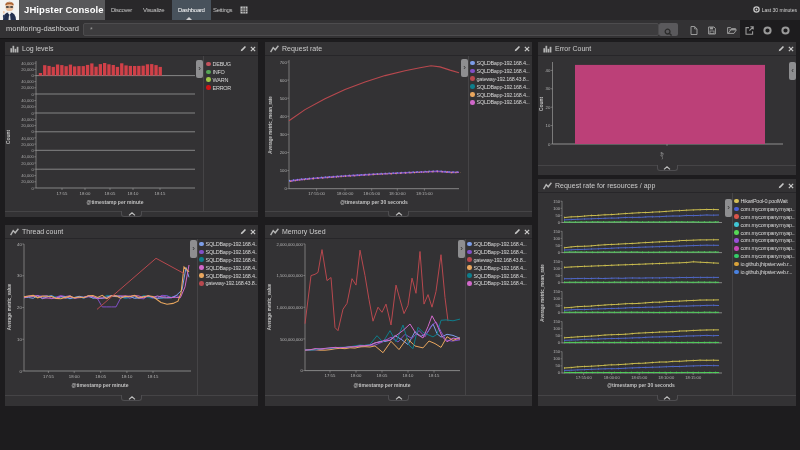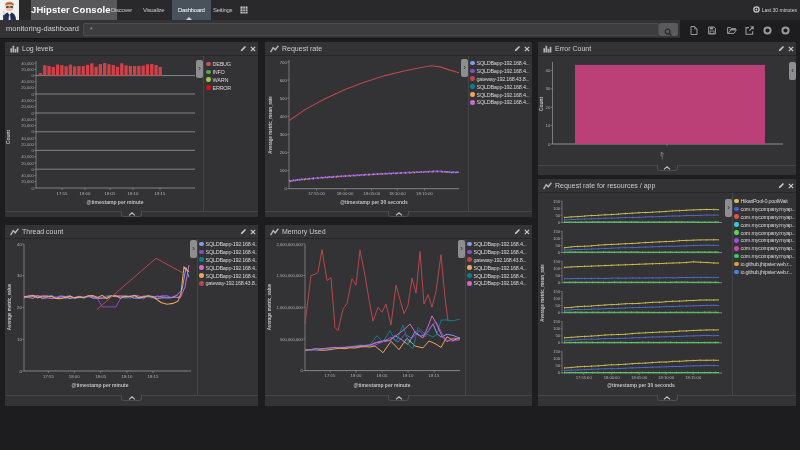--- a/index.html
+++ b/index.html
@@ -1,24 +1,24 @@
 <!DOCTYPE html>
 <html><head><meta charset="utf-8"><style>
 * { margin:0; padding:0; box-sizing:border-box; }
 html,body { width:800px; height:450px; background:#1d1c1e; font-family:"Liberation Sans",sans-serif; overflow:hidden; }
 #page { position:relative; width:800px; height:450px; }
 .nav { position:absolute; left:0; top:0; width:800px; height:20px; background:#29282a; }
 .logo { position:absolute; left:0; top:0; }
-.brand { position:absolute; left:19px; top:0; width:86px; height:20px; background:#58585a; color:#fff; font-size:9.5px; font-weight:bold; line-height:20px; letter-spacing:0.1px; white-space:nowrap;margin-left:12px; }
+.brand { position:absolute; left:19px; top:0; width:86px; height:20px; background:#58585a; color:#fff; font-size:9.5px; font-weight:bold; line-height:20px; padding-left:5px; letter-spacing:0.1px; white-space:nowrap; }
 .nl { position:absolute; top:0; height:20px; line-height:20px; font-size:6px; letter-spacing:-0.3px; color:#c8c8c8; }
 .nl.act { background:#48525c; color:#fff; padding:0 6px; }
 .caret { position:absolute; top:17px; width:0; height:0; border-left:3px solid transparent; border-right:3px solid transparent; border-bottom:3px solid #cfcfd1; }
 .grid-ic { position:absolute; top:6px; } .grid-ic svg { display:block; }
 .lastm { position:absolute; right:3px; top:0; height:20px; line-height:20px; font-size:5px; color:#d4d4d4; }
-.tbar { position:absolute; left:0; top:20px; width:680px; height:18.5px; background:#333234; border-bottom:1px solid #151415; }
+.tbar { position:absolute; left:0; top:20px; width:740px; height:18.5px; background:#333234; border-bottom:1px solid #151415; }
 .mdash { position:absolute; left:6px; top:0; height:18px; line-height:18px; font-size:7.5px; color:#d0d0d0; }
 .qin { position:absolute; left:83px; top:2.5px; width:576px; height:13.5px; background:#3d3c3e; border:1px solid #4d4c4e; border-radius:2px; color:#999; font-size:7px; line-height:12px; padding-left:6px; }
 .qbtn { position:absolute; left:659px; top:2.5px; width:19px; height:13.5px; background:#5a595c; border-radius:2px; text-align:center; }
 .tic { position:absolute; top:6px; } .tic svg { display:block; }
 .panel { position:absolute; background:#333234; }
 .cs { position:absolute; left:0; top:0; }
 .ph { position:absolute; left:0; top:0; right:0; height:14px; display:flex; align-items:center; padding:0 2px 0 5px; gap:3px; border-bottom:1px solid #272629; background:#333234; }
 .phi { display:flex; }
 .pht { font-size:7px; color:#cccccc; }
 .phr { margin-left:auto; display:flex; gap:3px; align-items:center; }

